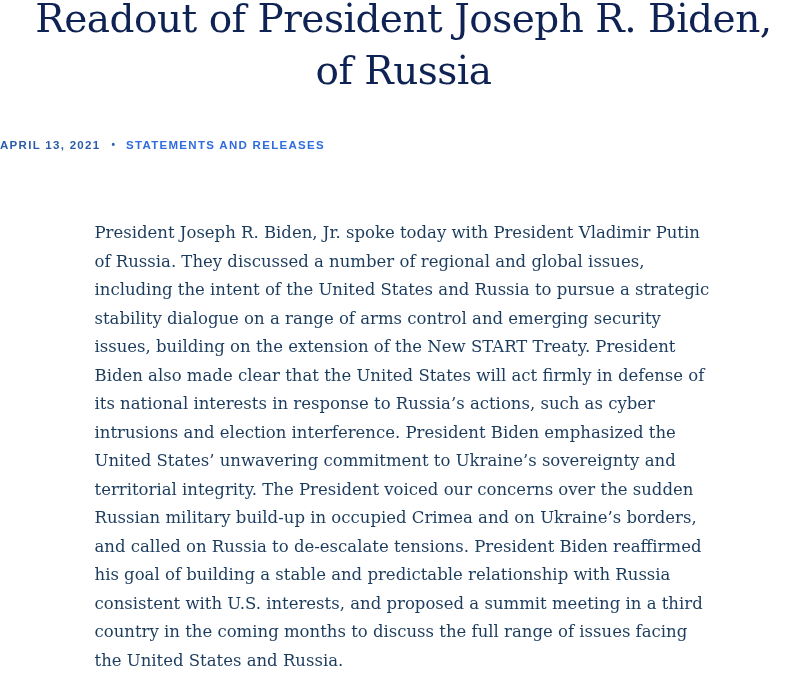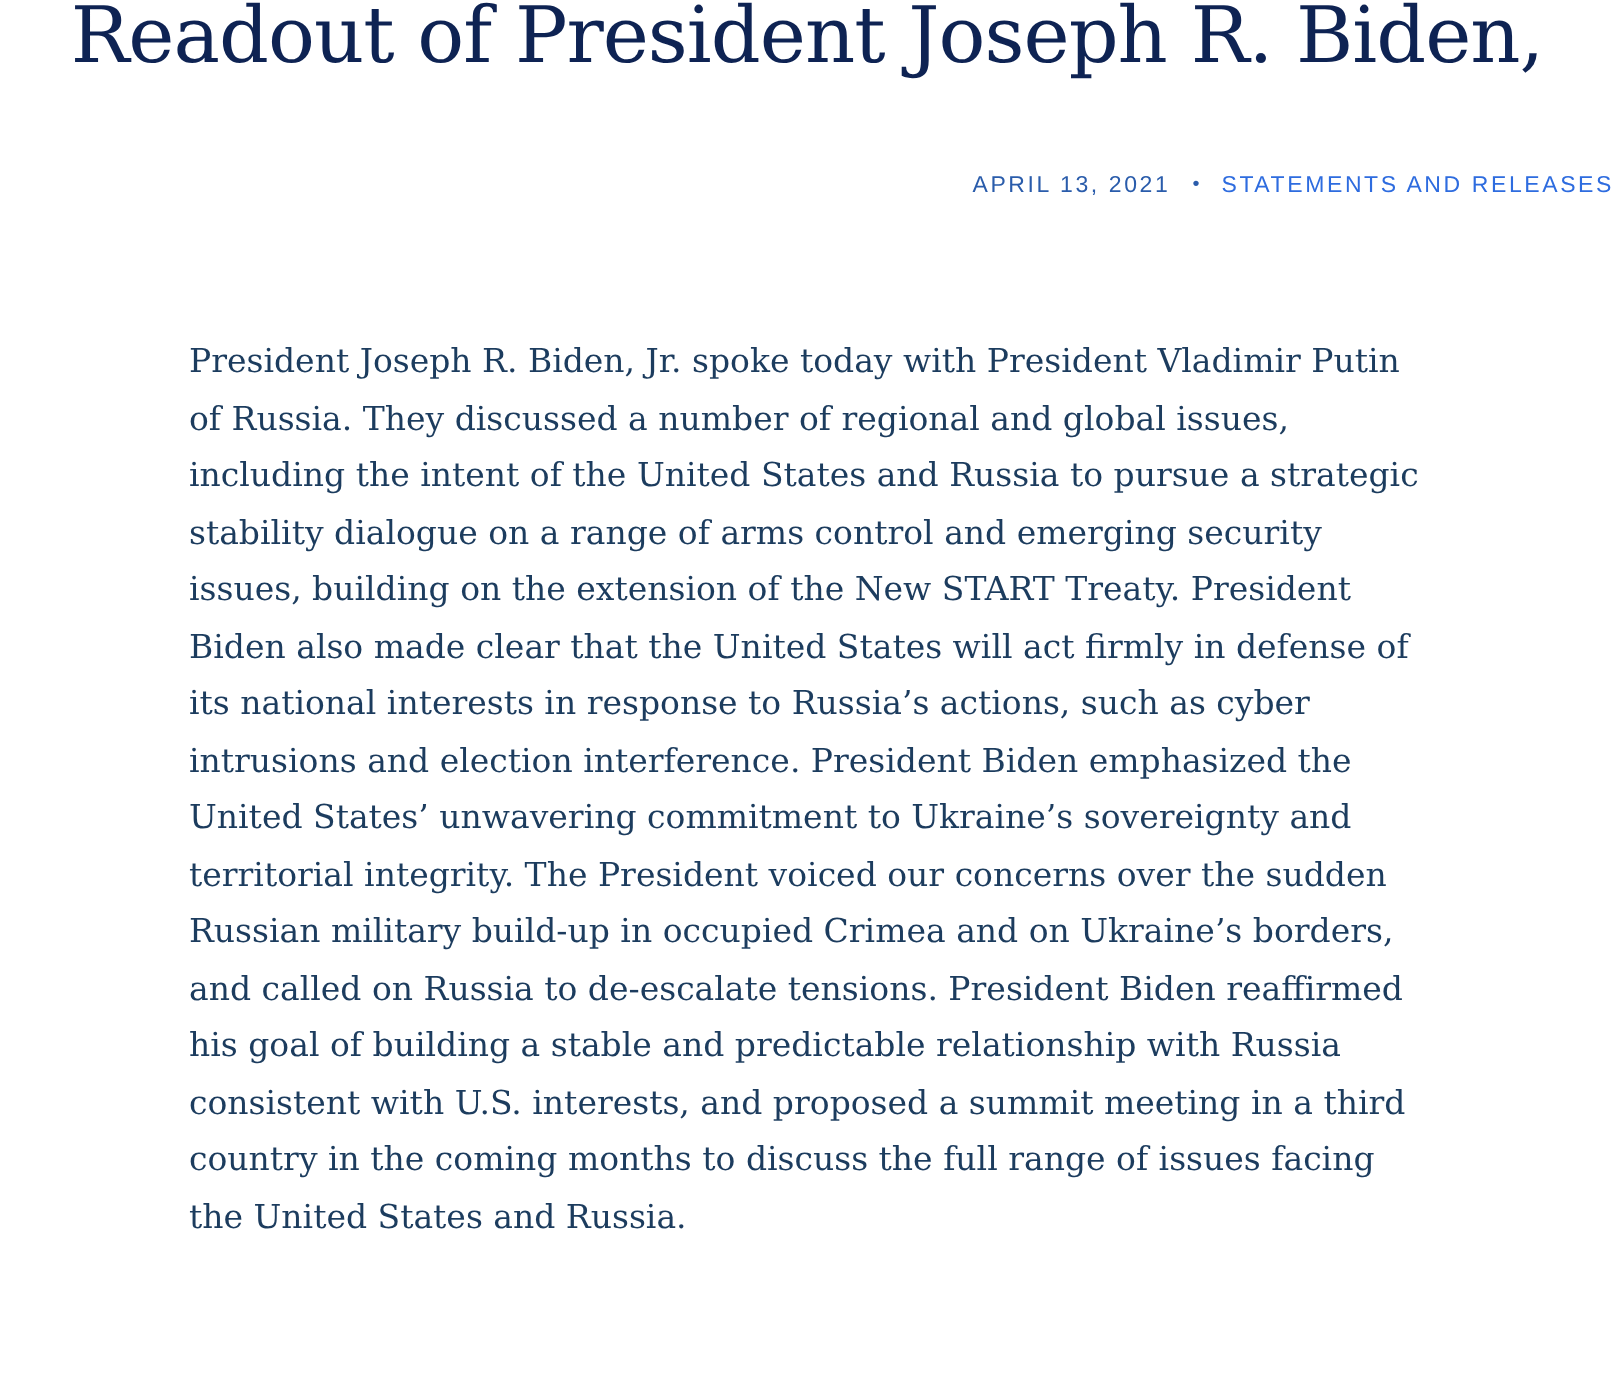--- a/index.html
+++ b/index.html
@@ -28,24 +28,24 @@
     line-height: 52px;
     color: #0e2353;
     letter-spacing: -0.5px;
   }
   .title-line {
     display: block;
     white-space: nowrap;
   }
   .meta {
     margin-top: 40px;
-    text-align: right;
+    text-align: left;
     font-family: "Liberation Sans", sans-serif;
     font-size: 11.5px;
-    font-weight: 400;
+    font-weight: 700;
     letter-spacing: 1.3px;
     line-height: 15px;
     color: #2a5cab;
   }
   .meta .date {
     color: #2a5cab;
   }
   .meta .dot {
     color: #2a5cab;
     margin: 0 11px;
@@ -71,20 +71,21 @@
     text-align: left;
   }
 </style>
 </head>
 <body>
 
 <div class="page">
 
   <h1 class="title">
     <span class="title-line">Readout of President Joseph R. Biden,</span>
+    <span class="title-line">of Russia</span>
   </h1>
 
   <div class="meta">
     <span class="date">APRIL 13, 2021</span><span class="dot">•</span><a class="category" href="#">STATEMENTS AND RELEASES</a>
   </div>
 
   <div class="article">
     <p>President Joseph R. Biden, Jr. spoke today with President Vladimir Putin of Russia. They discussed a number of regional and global issues, including the intent of the United States and Russia to pursue a strategic stability dialogue on a range of arms control and emerging security issues, building on the extension of the New START Treaty. President Biden also made clear that the United States will act firmly in defense of its national interests in response to Russia’s actions, such as cyber intrusions and election interference. President Biden emphasized the United States’ unwavering commitment to Ukraine’s sovereignty and territorial integrity. The President voiced our concerns over the sudden Russian military build-up in occupied Crimea and on Ukraine’s borders, and called on Russia to de-escalate tensions. President Biden reaffirmed his goal of building a stable and predictable relationship with Russia consistent with U.S. interests, and proposed a summit meeting in a third country in the coming months to discuss the full range of issues facing the United States and Russia.</p>
   </div>
 

